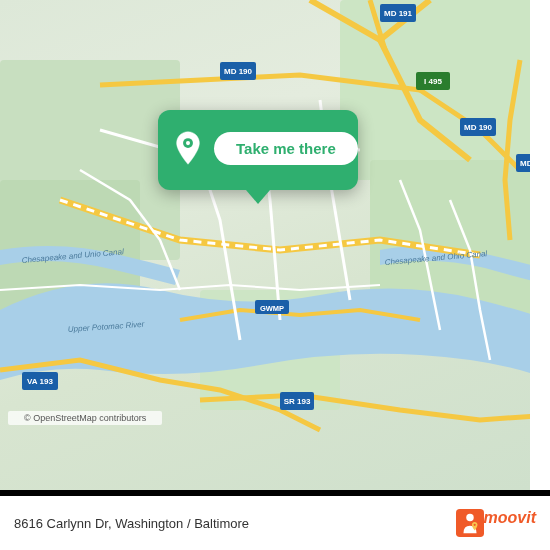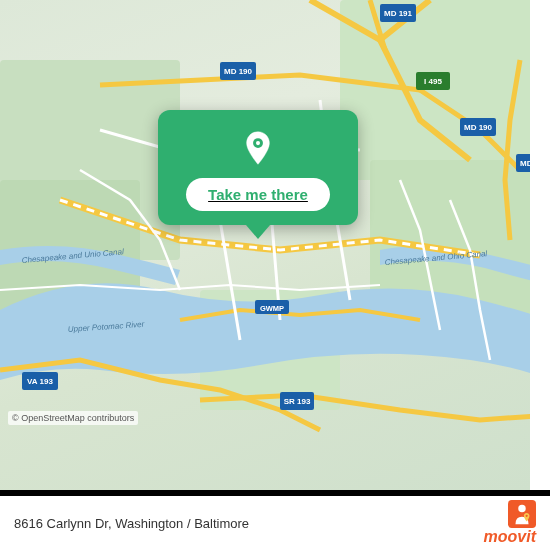--- a/index.html
+++ b/index.html
@@ -30,28 +30,27 @@
     }
 
     
     #popup-card {
       position: absolute;
       top: 110px;
       left: 158px;
       width: 200px;
       background: #2faf6f;
       border-radius: 12px;
-      padding: 16px 12px 14px;
-      display: flex;
-      flex-direction: column;
+      padding: 16px 12px 20px;
+      display: flex;
+      flex-direction: row;
       align-items: center;
       gap: 8px;
       box-shadow: 0 4px 16px rgba(0,0,0,0.3);
       z-index: 10;
-      text-decoration: underline;
     }
 
     #popup-card::after {
       content: '';
       position: absolute;
       bottom: -14px;
       left: 50%;
       transform: translateX(-50%);
       width: 0;
       height: 0;
@@ -98,23 +97,22 @@
     }
 
     #address-text {
       font-size: 13px;
       color: #333;
       font-weight: 400;
     }
 
     #moovit-logo {
       display: flex;
-      align-items: flex-end;
+      align-items: flex-start;
       gap: 0;
-      flex-direction: column;
     }
 
     .moovit-icon {
       width: 28px;
       height: 28px;
     }
 
     .moovit-text {
       font-size: 16px;
       font-weight: bold;
@@ -123,21 +121,21 @@
     }
 
     
     #attribution {
       position: absolute;
       bottom: 65px;
       left: 8px;
       font-size: 9px;
       color: #555;
       background: rgba(255,255,255,0.75);
-      padding: 2px 4px;
+      padding: 2px 16px;
       border-radius: 2px;
     }
 
     
     #map-svg {
       position: absolute;
       inset: 0;
       width: 100%;
       height: 100%;
     }

